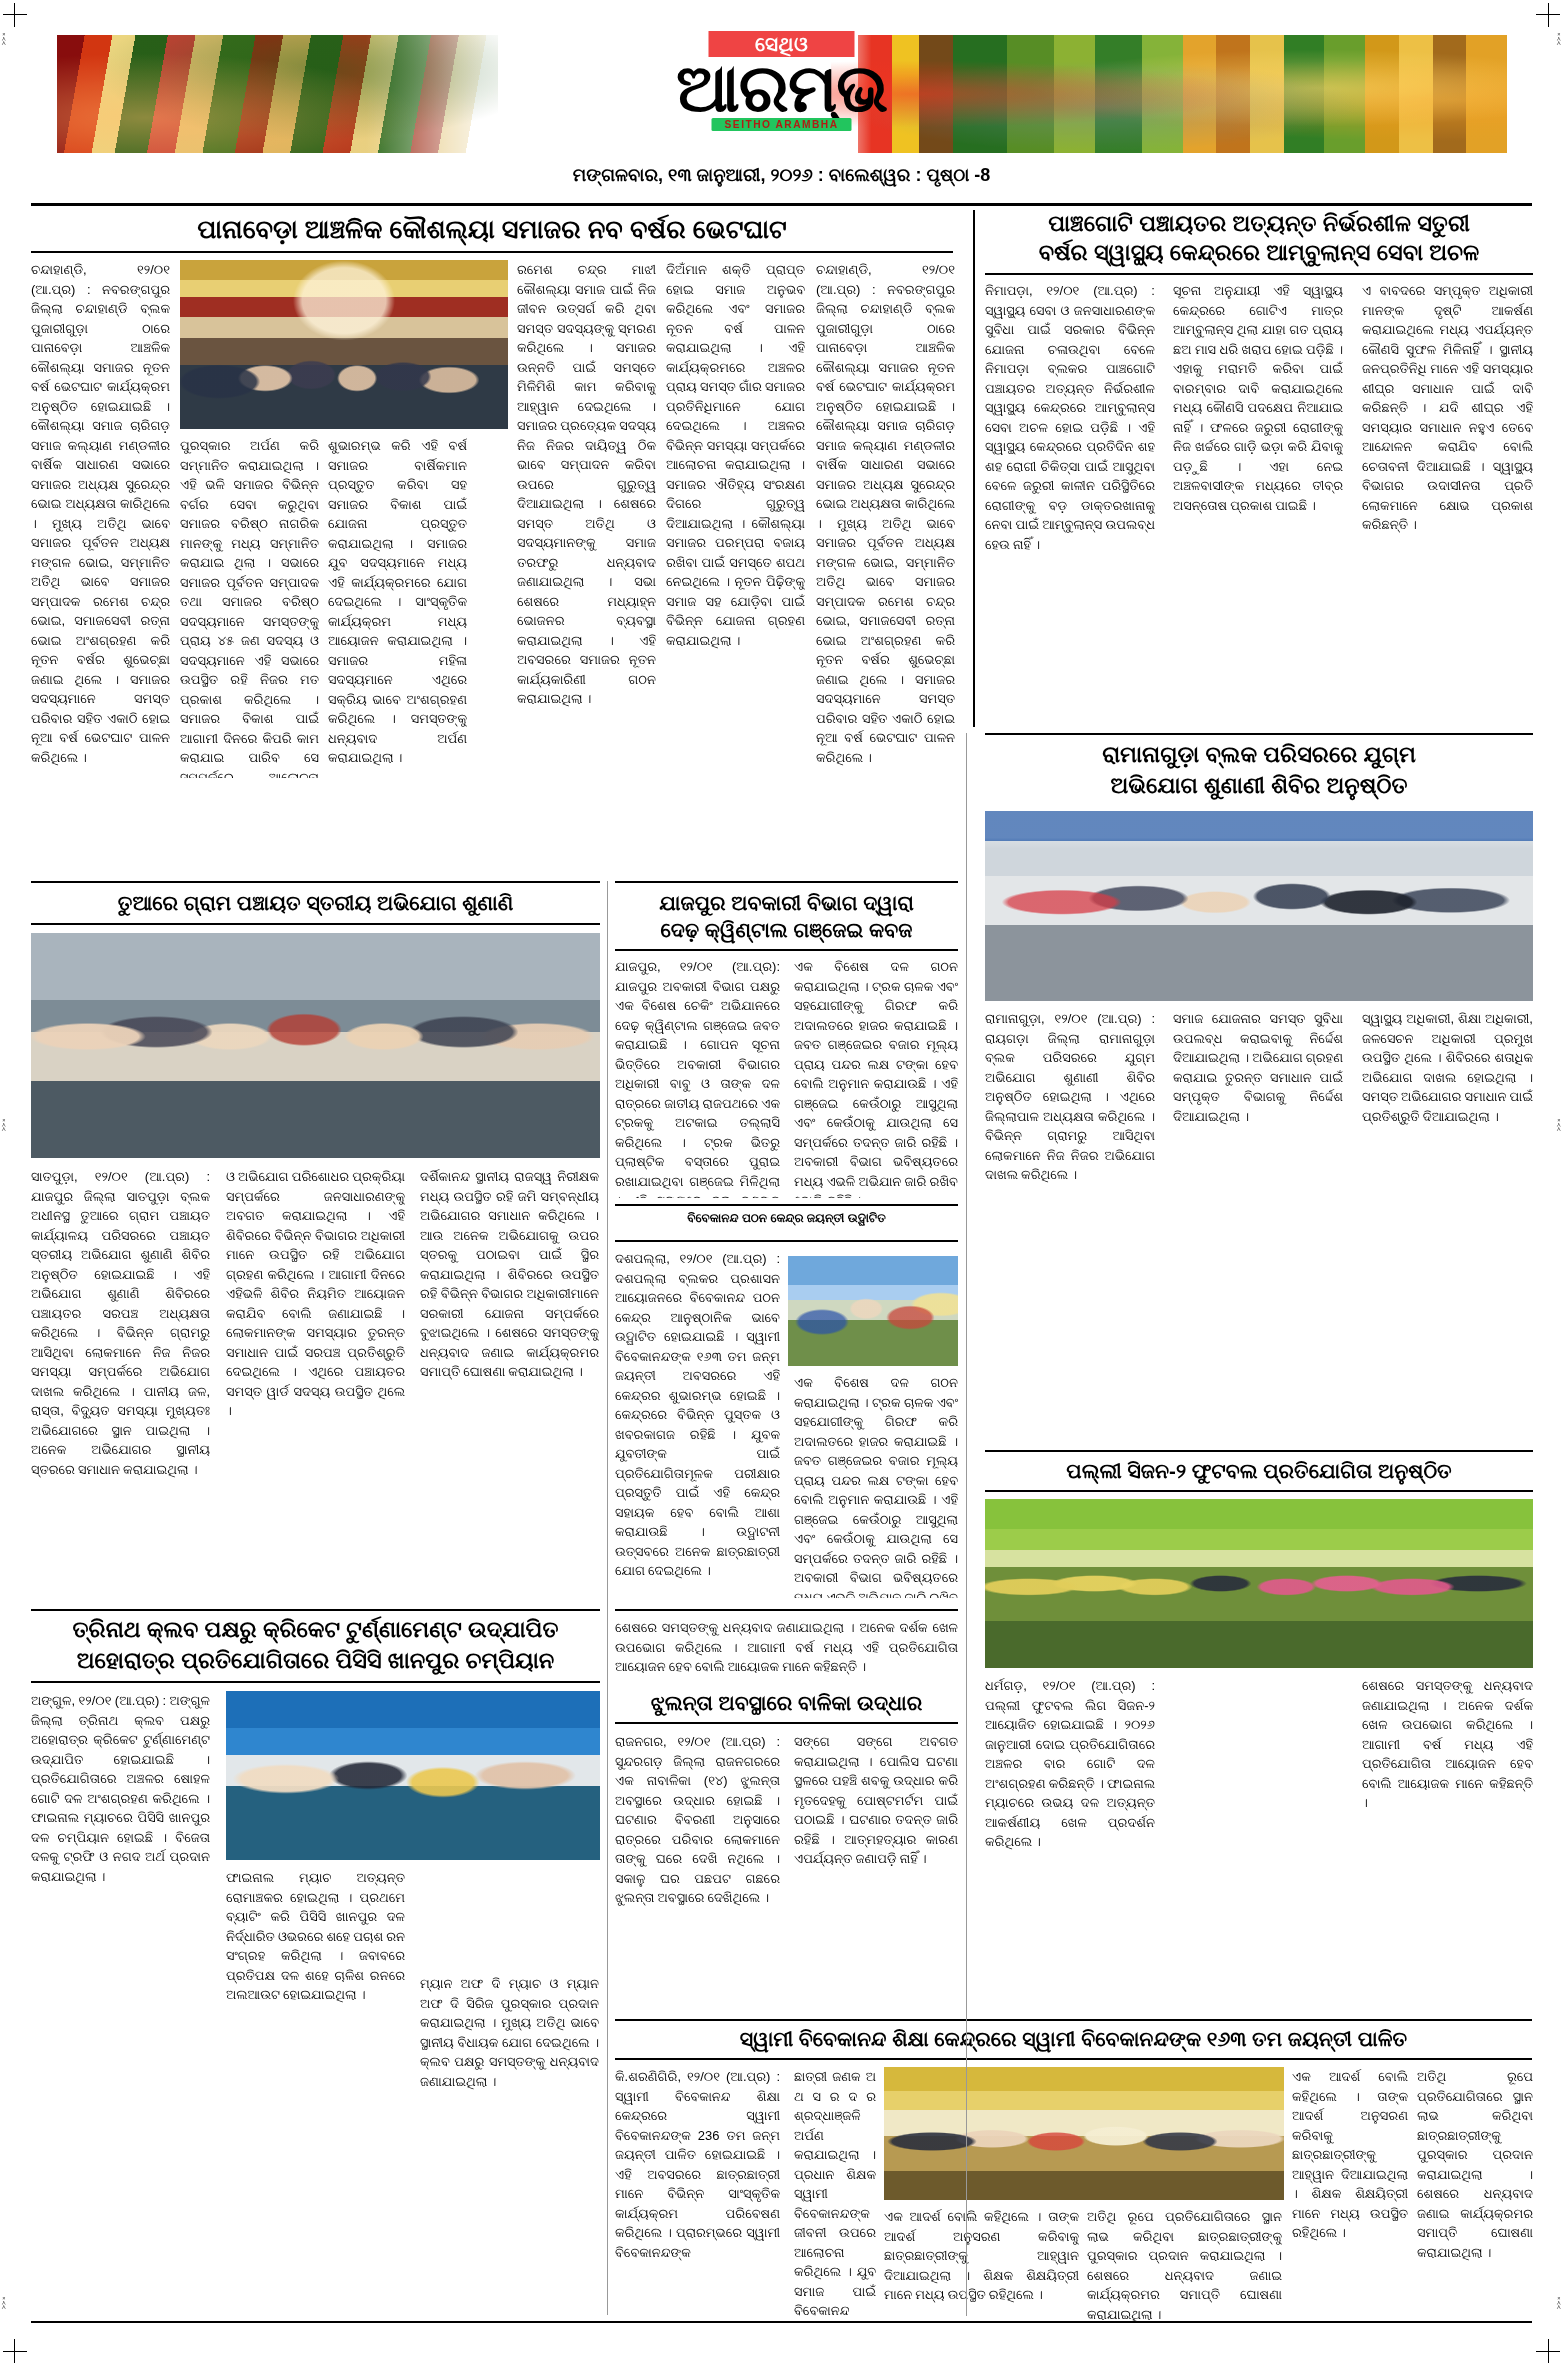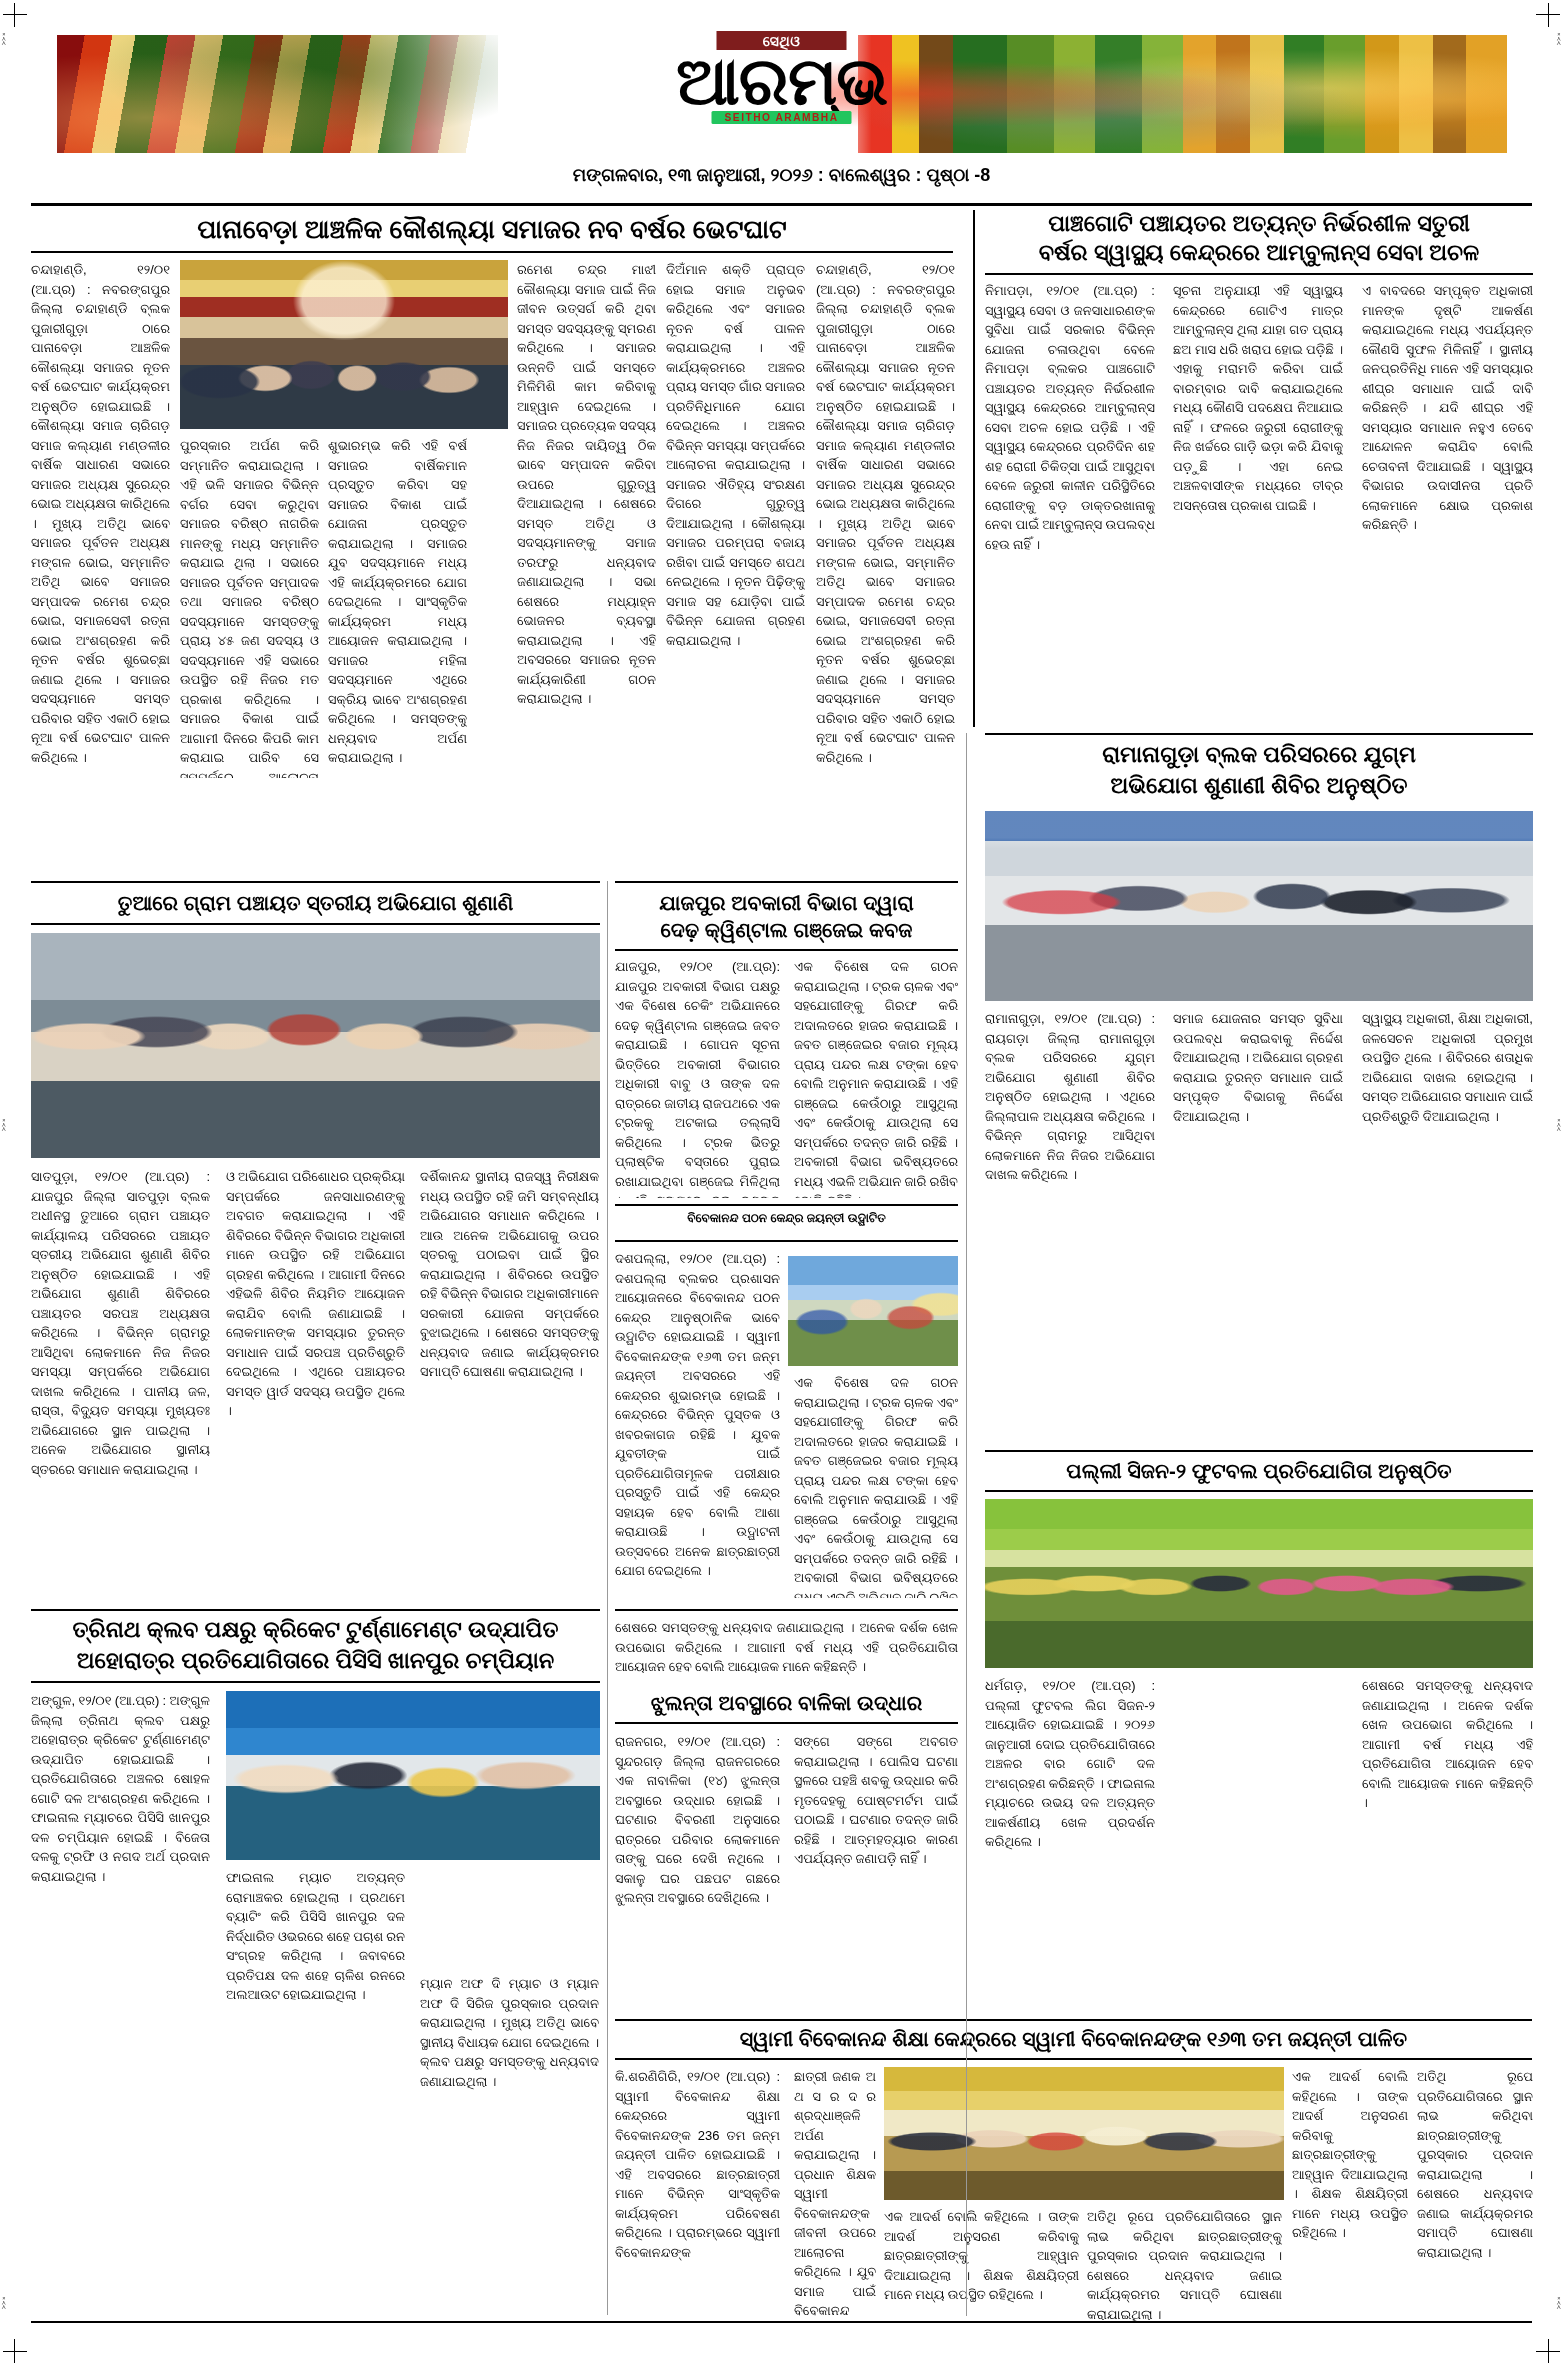--- a/index.html
+++ b/index.html
@@ -46,21 +46,21 @@
       #d9a441 52% 57%,#b5762c 57% 62%,#e0c25f 62% 67%,#3a7a30 67% 73%,#6f9b3c 73% 79%,
       #c9992f 79% 84%,#e6c05a 84% 89%,#9a6b2a 89% 94%,#d8a23b 94% 100%);
     filter:saturate(1.2);}
   .mh-right:after{content:"";position:absolute;inset:0;
     background:radial-gradient(ellipse at 12% 50%,rgba(220,60,40,.55),transparent 40%),
                radial-gradient(ellipse at 40% 60%,rgba(120,140,150,.45),transparent 45%),
                radial-gradient(ellipse at 72% 45%,rgba(255,230,140,.5),transparent 42%),
                radial-gradient(ellipse at 92% 55%,rgba(230,160,60,.55),transparent 45%),
                linear-gradient(90deg,rgba(255,255,255,.95) 0%,transparent 6%);}
   .mh-center{position:absolute;left:50%;transform:translateX(-50%);top:0;width:389px;text-align:center;z-index:5;}
-  .mh-seitho{display:inline-block;background:#7f1d1d;color:#fff;font-size:14px;font-weight:bold;
+  .mh-seitho{display:inline-block;background:#ef4444;color:#fff;font-size:20px;font-weight:bold;
              padding:1.5px 46px;letter-spacing:0.5px;line-height:1.15;}
   .mh-title{font-size:66px;font-weight:bold;line-height:1.0;letter-spacing:-1px;margin-top:-2px;}
   .mh-latin{display:inline-block;background:#22c55e;color:#b01d15;font-size:10.2px;font-weight:bold;
             letter-spacing:1.5px;padding:1px 13.3px;border-radius:1.5px;margin-top:-4.1px;}
   .mh-dateline{position:absolute;left:0;right:0;top:134px;text-align:center;
                font-size:18px;font-weight:bold;z-index:6;}
 
   .rule{position:absolute;background:#000;}
 
   

